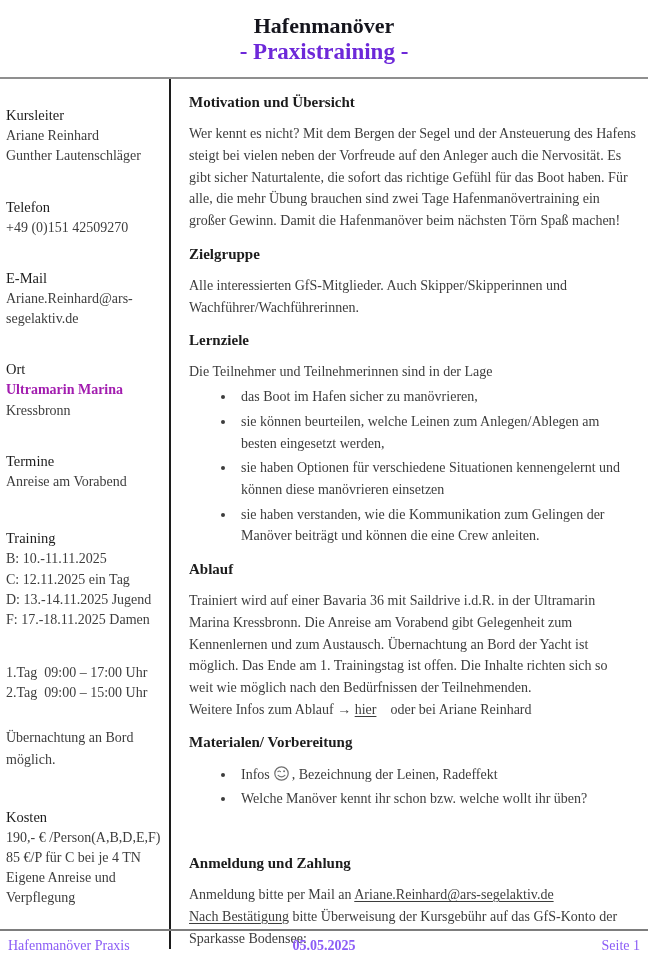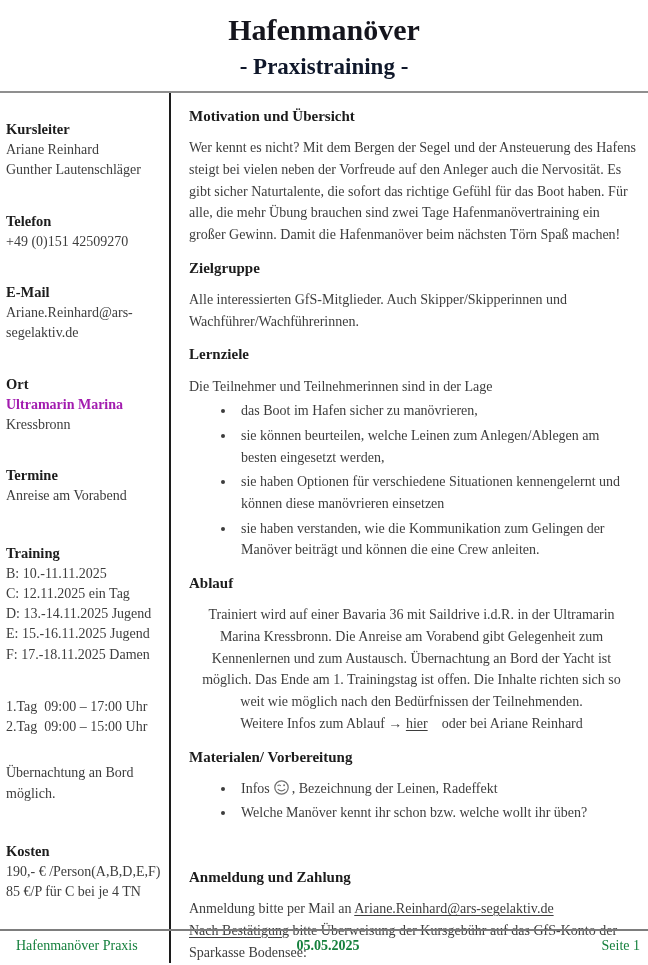--- a/index.html
+++ b/index.html
@@ -10,70 +10,70 @@
     width: 648px;
     height: 965px;
     background: #ffffff;
     font-family: "Liberation Serif", "DejaVu Serif", serif;
     color: #3d3d3d;
     overflow: hidden;
   }
 
   
   .header { text-align: center; padding-top: 13px; }
-  .title   { font-size: 30px; line-height: 1.15; font-weight: 700; color: #15151d; }
-  .subtitle{ font-size: 23px; line-height: 1.2;  font-weight: 700; color: #0f172a; margin-top: 5px; }
+  .title   { font-size: 22px; line-height: 1.15; font-weight: 700; color: #15151d; }
+  .subtitle{ font-size: 23px; line-height: 1.2;  font-weight: 700; color: #6d28d9; }
   .top-rule{ border: none; border-top: 2px solid #8f8f8f; margin: 11px 0 0 0; }
 
   
   .columns { display: flex; align-items: stretch; min-height: 793px; }
 
   .sidebar {
     flex: 0 0 171px;
     border-right: 2px solid #1c1c1c;
     padding: 26px 2px 0 6px;
     font-size: 14px;
     line-height: 1.45;
   }
-  .sb-h { font-weight: 700; color: #1c1c1c; font-size: 14.5px; margin-top: 30px; }
+  .sb-h { font-weight: 400; color: #1c1c1c; font-size: 14.5px; margin-top: 30px; }
   .sec-kursleiter .sb-h { margin-top: 0; }
   .sec-training  .sb-h { margin-top: 36px; }
   .sec-kosten    .sb-h { margin-top: 36px; }
   .sb-bold { font-weight: 700; color: #a21caf; }
   .nowrap { white-space: nowrap; }
   .zeiten { margin-top: 32px; }
   .uebernachtung { margin-top: 24px; line-height: 1.55; }
 
   .main {
     flex: 1 1 auto;
     padding: 12px 12px 0 18px;
     font-size: 14px;
     line-height: 1.55;
   }
   .sec-h { font-size: 15px; font-weight: 700; color: #1c1c1c; margin: 11px 0 9px 0; }
   .sec-motivation .sec-h { margin-top: 0; }
   .mt-xl { margin-top: 42px; }
   .para { margin: 0; }
   ul.bullets { margin: 3px 0 10px 0; padding-left: 47px; }
   ul.bullets li { margin: 0 0 3px 0; padding-left: 5px; }
-  .indent-block { margin-right: 2px; text-align: center; }
+  .indent-block { margin-right: 2px; }
   .gap-suffix { margin-left: 14px; }
   a.link, .u { color: inherit; text-decoration: underline; text-underline-offset: 2px; }
   .smiley { display: inline-block; vertical-align: -3px; margin: 0 2px 0 3px; }
 
   
   .footer {
     position: absolute;
     top: 929px; left: 0;
     width: 648px;
     border-top: 2px solid #7d7d7d;
     display: flex;
-    padding: 7px 8px 0 16px;
+    padding: 7px 8px 0 8px;
     font-size: 14px;
-    color: #15803d;
+    color: #8b5cf6;
   }
   .f-left   { flex: 1; text-align: left; }
   .f-center { flex: 1; text-align: center; font-weight: bold; }
   .f-right  { flex: 1; text-align: right; }
 </style>
 </head>
 <body>
 
 <div class="page">
 
@@ -113,35 +113,35 @@
       <div class="sb-sec">
         <div class="sb-h">Termine</div>
         <div>Anreise am Vorabend</div>
       </div>
 
       <div class="sb-sec sec-training">
         <div class="sb-h">Training</div>
         <div class="nowrap">B: 10.-11.11.2025</div>
         <div class="nowrap">C: 12.11.2025 ein Tag</div>
         <div class="nowrap">D: 13.-14.11.2025 Jugend</div>
-        <div class="nowrap">E: 15.-16.11.2025 Jugend</div>
         <div class="nowrap">F: 17.-18.11.2025 Damen</div>
       </div>
 
       <div class="zeiten">
         <div class="nowrap">1.Tag&nbsp; 09:00 – 17:00 Uhr</div>
         <div class="nowrap">2.Tag&nbsp; 09:00 – 15:00 Uhr</div>
       </div>
 
       <div class="uebernachtung">Übernachtung an Bord möglich.</div>
 
       <div class="sb-sec sec-kosten">
         <div class="sb-h">Kosten</div>
         <div class="nowrap">190,- € /Person(A,B,D,E,F)</div>
         <div class="nowrap">85 €/P für C bei je 4 TN</div>
+        <div>Eigene Anreise und Verpflegung</div>
       </div>
 
     </aside>
 
     <main class="main">
 
       <section class="sec-motivation">
         <div class="sec-h">Motivation und Übersicht</div>
         <p class="para">Wer kennt es nicht? Mit dem Bergen der Segel und der Ansteuerung des Hafens steigt bei vielen neben der Vorfreude auf den Anleger auch die Nervosität. Es gibt sicher Naturtalente, die sofort das richtige Gefühl für das Boot haben. Für alle, die mehr Übung brauchen sind zwei Tage Hafenmanövertraining ein großer Gewinn. Damit die Hafenmanöver beim nächsten Törn Spaß machen!</p>
       </section>

